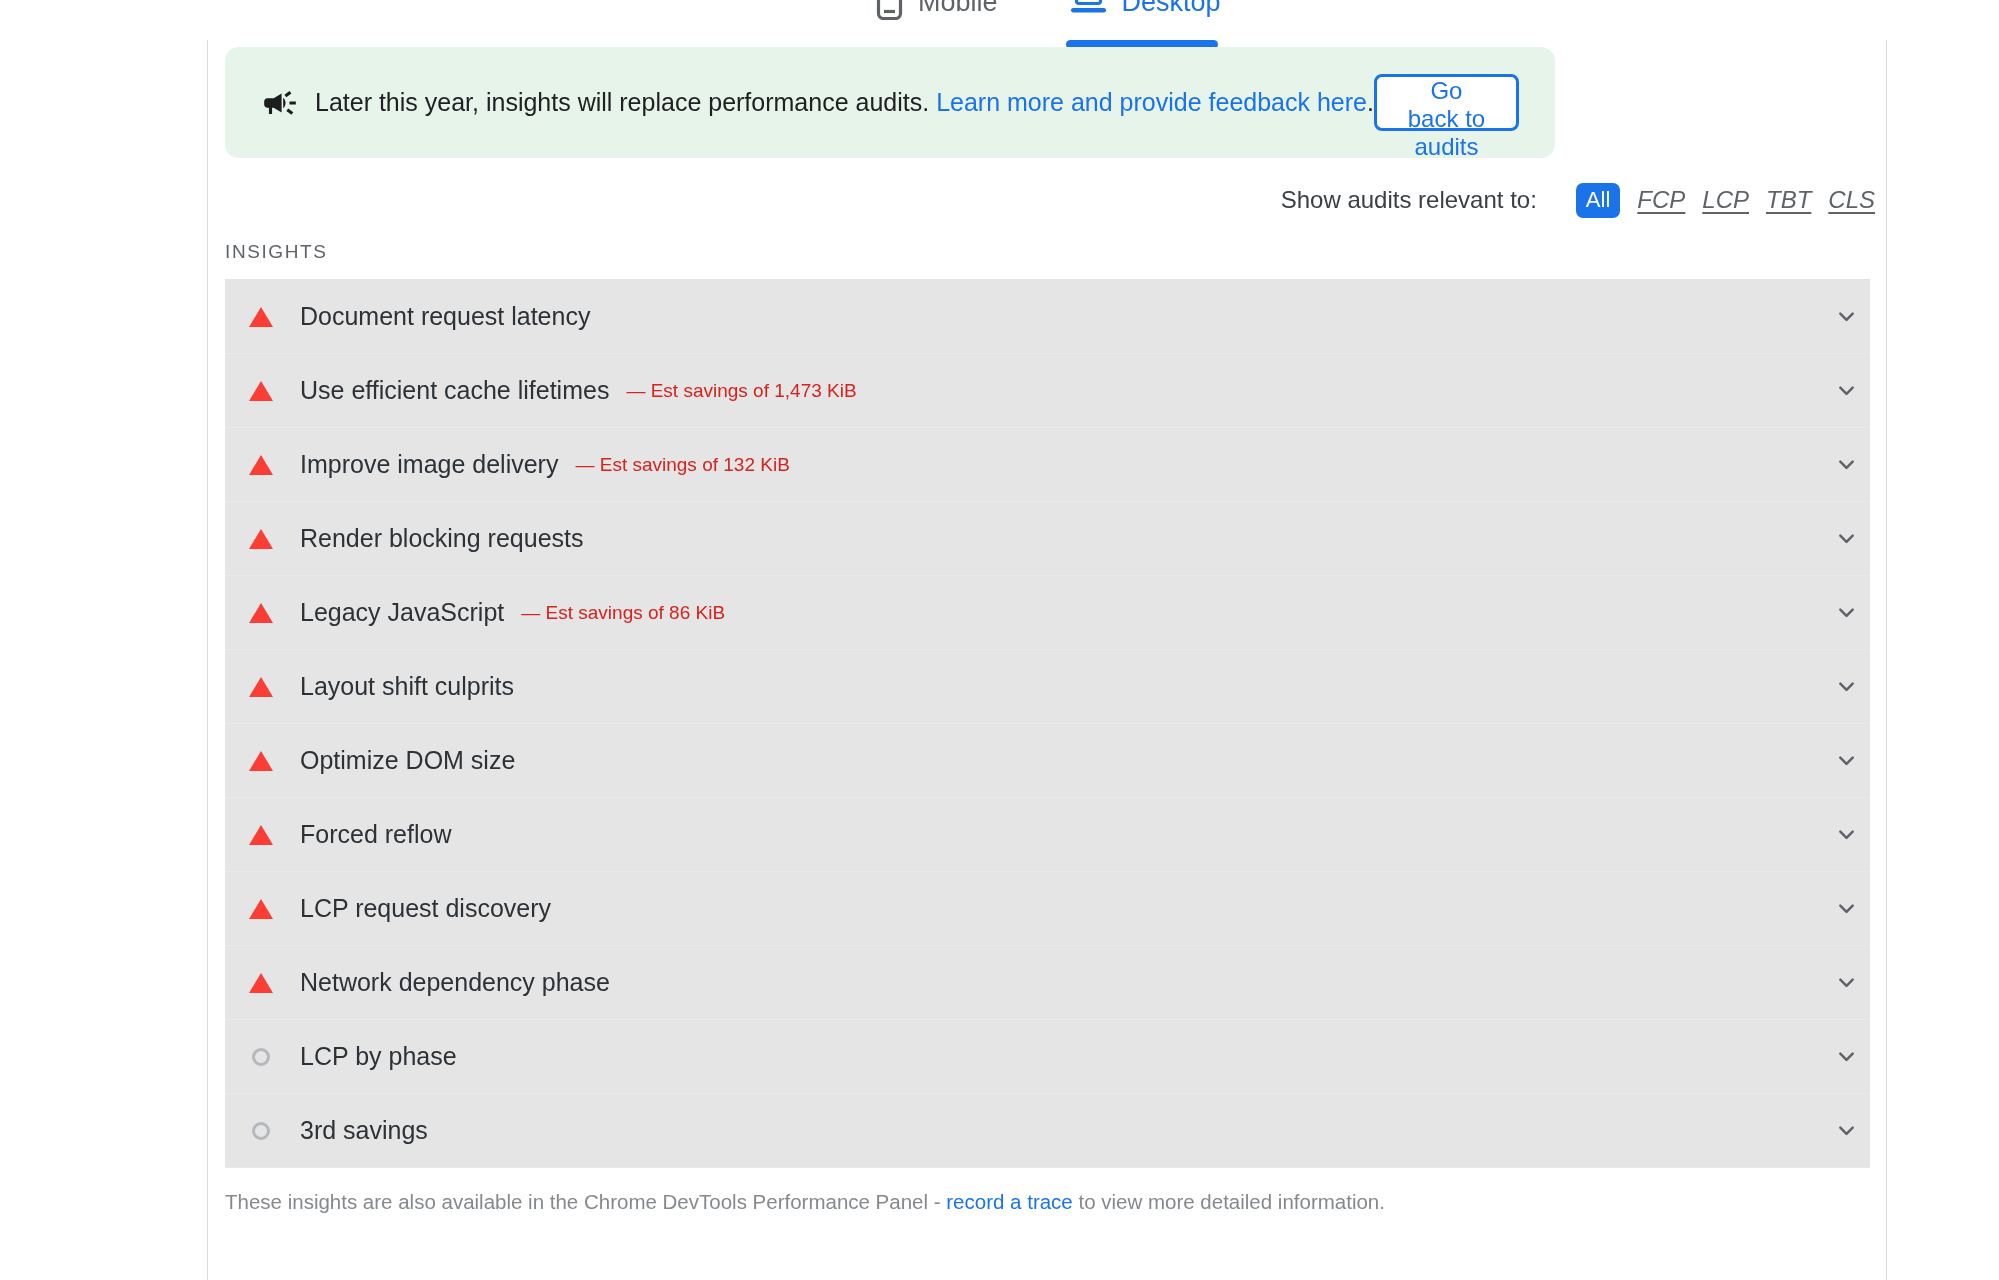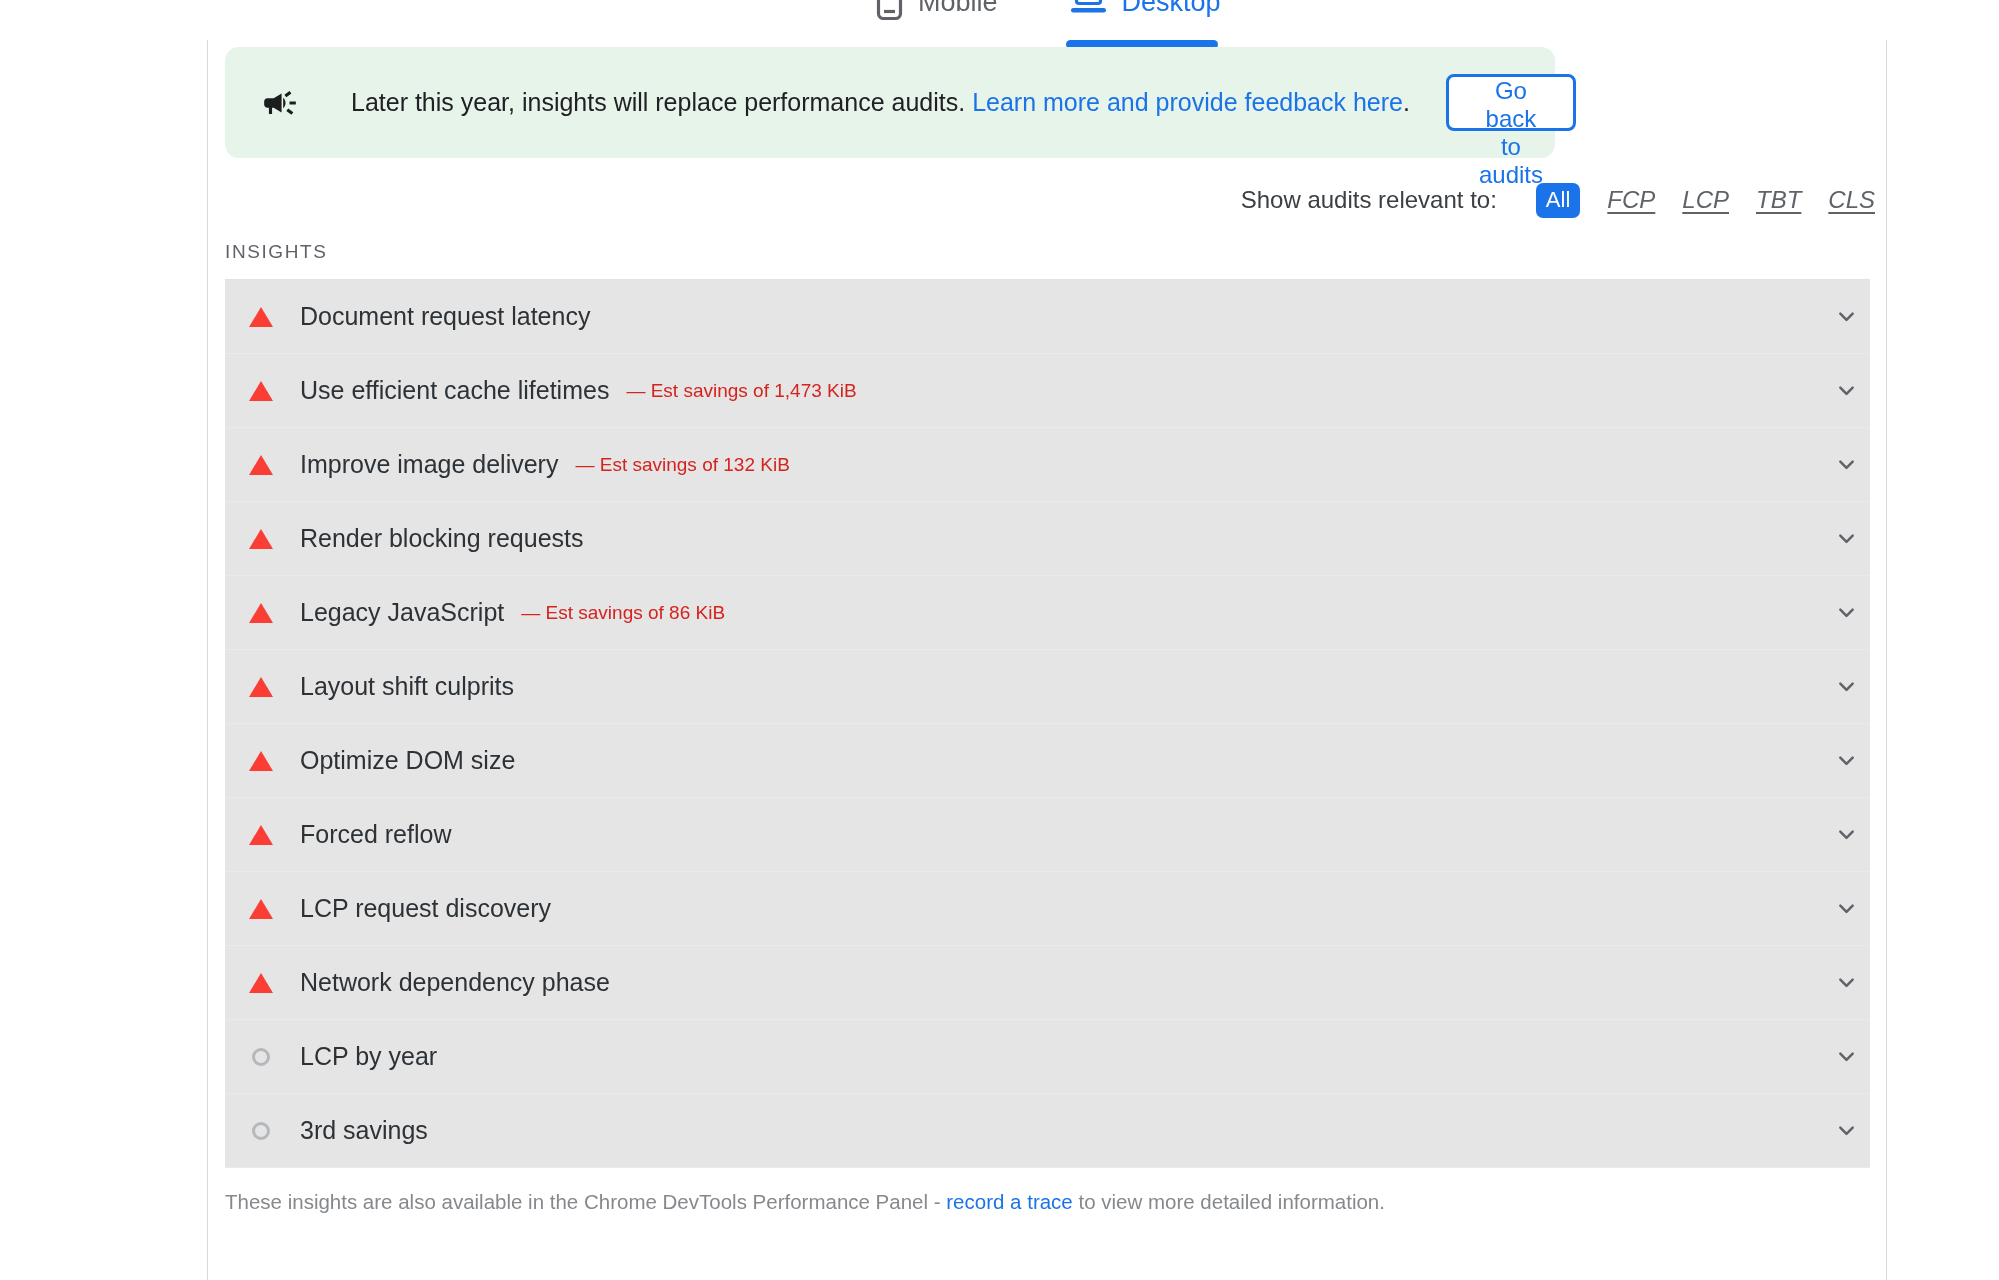--- a/index.html
+++ b/index.html
@@ -44,21 +44,20 @@
   
   .banner {
     position: absolute;
     left: 225px; top: 47px;
     width: 1330px; height: 111px;
     background: #e7f4ea;
     border-radius: 14px;
     display: flex;
     align-items: center;
     padding: 12px 36px;
-    gap: 36px;
   }
   .banner-icon { flex: 0 0 auto; display: flex; }
   .banner-text { margin-left: 16px; font-size: 25px; color: #202124; white-space: nowrap; }
   .banner-link { color: #1a73e8; text-decoration: none; cursor: pointer; }
   .banner-btn {
     margin-left: auto;
     height: 57px;
     padding: 0 30px;
     background: #ffffff;
     border: 3px solid #1a73e8;
@@ -173,21 +172,21 @@
     <svg width="38" height="38" viewBox="0 0 24 24" fill="#1b1d1f">
       <path d="M18 13v-2h4v2h-4Zm1.2 6.4-3.2-2.4 1.2-1.6 3.2 2.4-1.2 1.6ZM16 8.4l-1.2-1.6 3.2-2.4 1.2 1.6L16 8.4ZM5 19v-4H4q-.825 0-1.413-.587Q2 13.825 2 13v-2q0-.825.587-1.412Q3.175 9 4 9h4l5-3v12l-5-3H7v4H5Zm9-3.65v-6.7q.675.6 1.087 1.462Q15.5 10.975 15.5 12q0 1.025-.413 1.887Q14.675 14.75 14 15.35Z"></path>
     </svg>
   </span>
   <span class="banner-text"><span>Later this year, insights will replace performance audits.</span> <a class="banner-link">Learn more and provide feedback here</a><span>.</span></span>
   <button class="banner-btn">Go back to audits</button>
 </div>
 
 <div class="filter">
   <span class="filter-label">Show audits relevant to:</span>
-  <span id="filter-options" style="display: inline-flex; align-items: center; gap: 27px;">
+  <span id="filter-options" style="display: inline-flex; align-items: center; gap: 17px;">
       <a class="filter-opt pill">All</a>
       <a class="filter-opt link">FCP</a>
       <a class="filter-opt link">LCP</a>
       <a class="filter-opt link">TBT</a>
       <a class="filter-opt link">CLS</a>
     </span>
 </div>
 
 <div class="insights">
   <div class="insights-heading">INSIGHTS</div>
@@ -319,21 +318,21 @@
       <svg width="27" height="27" viewBox="0 0 24 24">
         <path d="M6.5 9.5l5.5 5.5 5.5-5.5" fill="none" stroke="#5f6368" stroke-width="2.2" stroke-linecap="round" stroke-linejoin="round"></path>
       </svg>
     </span>
   </div>
 
   <div class="row">
     <span class="row-icon">
           <span class="circ"></span>
         </span>
-    <span class="row-title">LCP by year</span>
+    <span class="row-title">LCP by phase</span>
 
     <span class="row-chevron">
       <svg width="27" height="27" viewBox="0 0 24 24">
         <path d="M6.5 9.5l5.5 5.5 5.5-5.5" fill="none" stroke="#5f6368" stroke-width="2.2" stroke-linecap="round" stroke-linejoin="round"></path>
       </svg>
     </span>
   </div>
 
   <div class="row">
     <span class="row-icon">

